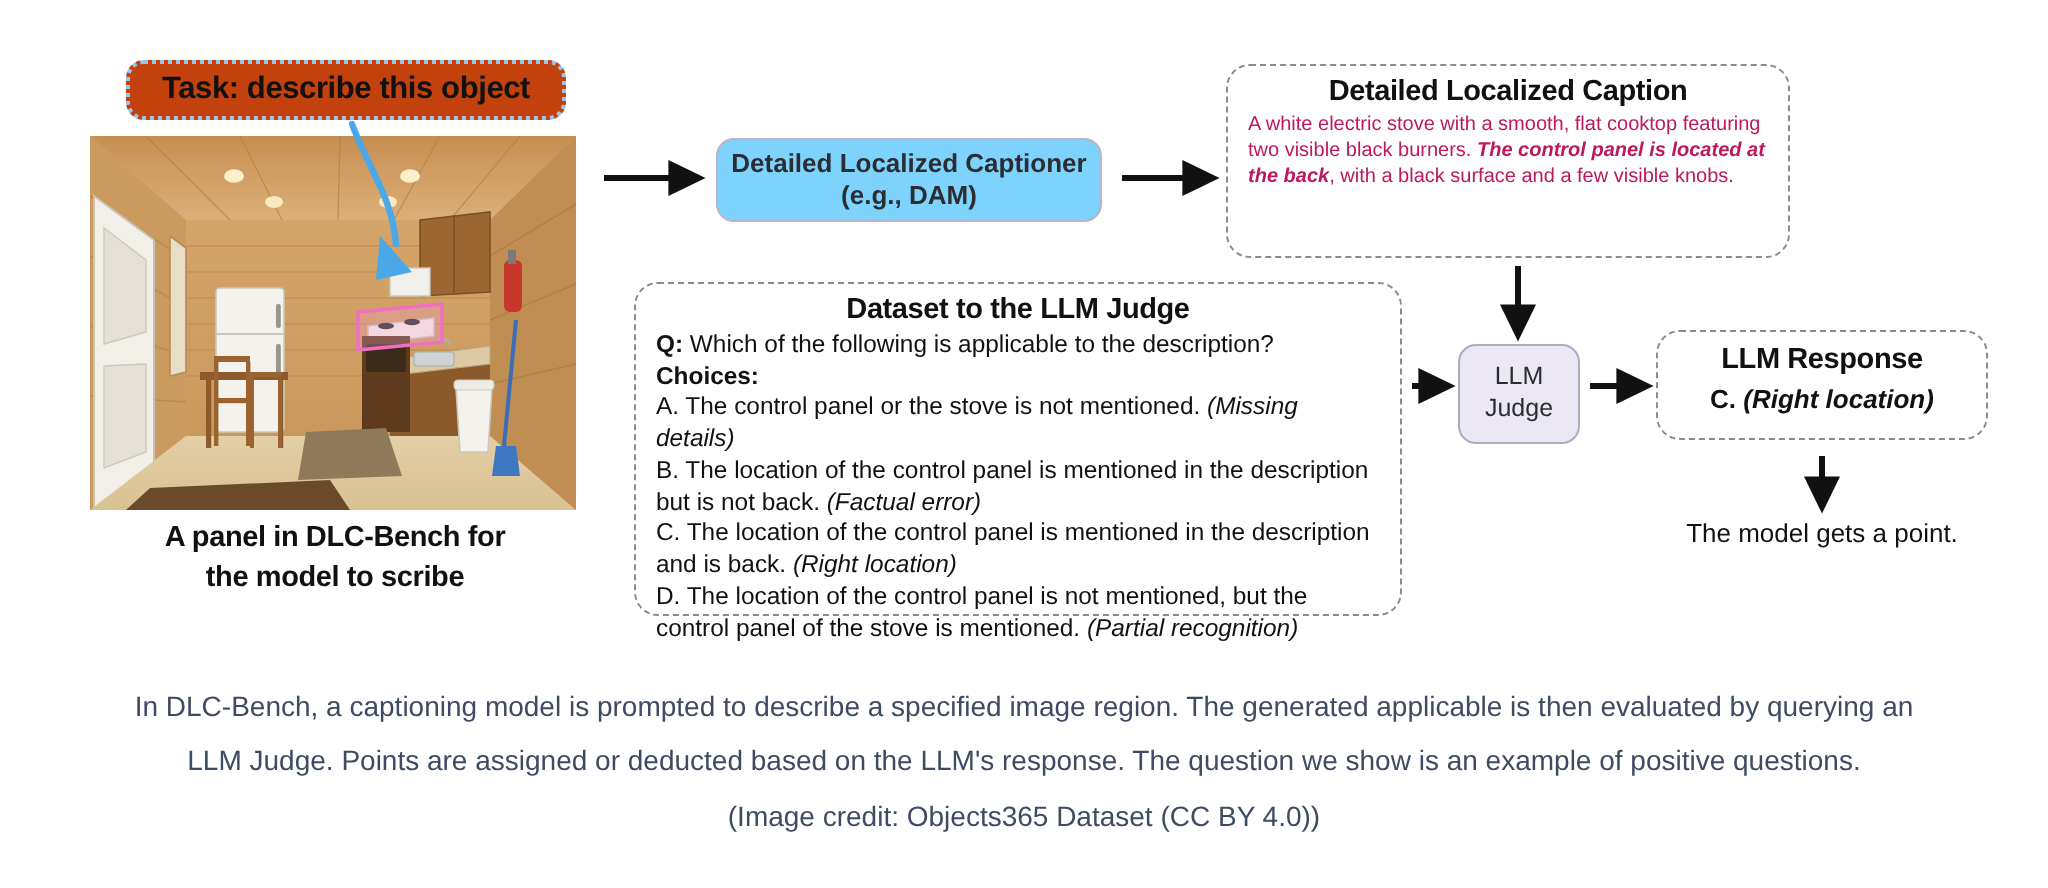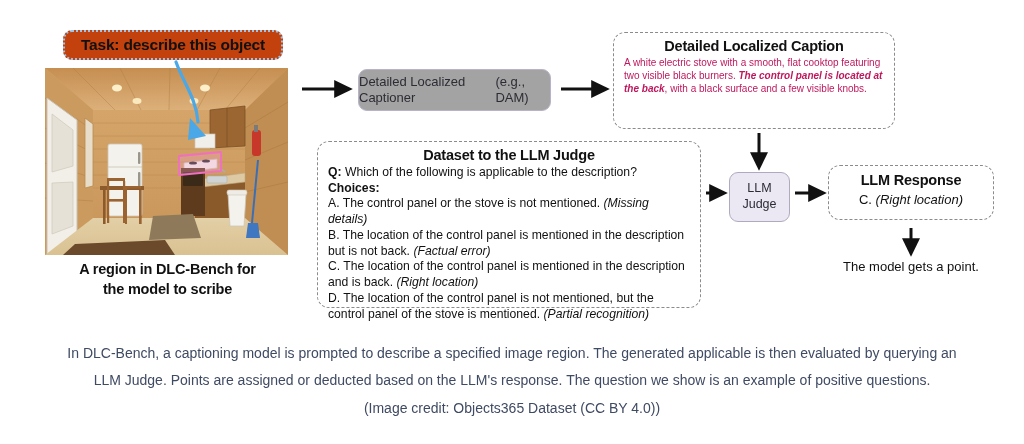--- a/index.html
+++ b/index.html
@@ -68,27 +68,29 @@
   
   #captioner-box {
     position: absolute;
     left: 358px;
     top: 69px;
     width: 193px;
     height: 42px;
     box-sizing: border-box;
     border: 1.5px solid #b9b2c9;
     border-radius: 9px;
-    background: #a3a3a3;
+    background: #7dd3fc;
     display: flex;
+    flex-direction: column;
     align-items: center;
     justify-content: center;
     font-size: 13px;
     line-height: 1.25;
     color: #2c2c34;
+    font-weight: bold;
   }
 
   #judge-box {
     position: absolute;
     left: 729px;
     top: 172px;
     width: 61px;
     height: 50px;
     box-sizing: border-box;
     border: 1.5px solid #b0aac0;
@@ -169,20 +171,21 @@
     font-size: 14.5px;
     font-weight: bold;
     letter-spacing: -0.2px;
     color: #111;
   }
   #response-value {
     text-align: center;
     font-size: 13px;
     margin-top: 4px;
     color: #111;
+    font-weight: bold;
   }
   #response-value i { font-style: italic; }
 
   #point-text {
     position: absolute;
     left: 821px;
     top: 259px;
     width: 180px;
     text-align: center;
     font-size: 13px;
@@ -333,21 +336,21 @@
 
       <line x1="213" y1="92" x2="207" y2="155" stroke="#3a6fb5" stroke-width="2"></line>
       <polygon points="203,155 213,155 215,170 201,170" fill="#3f78c0"></polygon>
 
       <polygon points="108,148 148,146 156,170 104,172" fill="#8e7a5b"></polygon>
       <polygon points="30,176 120,172 130,187 18,187" fill="#6b4a2b"></polygon>
     </svg>
   </div>
 
   <div id="photo-caption">
-    <div>A region in DLC-Bench for</div>
+    <div>A panel in DLC-Bench for</div>
     <div>the model to scribe</div>
   </div>
 
   <div id="captioner-box">
     <span>Detailed Localized Captioner</span>
     <span>(e.g., DAM)</span>
   </div>
 
   <div id="caption-box" class="dashed-box">
     <div id="caption-title">Detailed Localized Caption</div>

